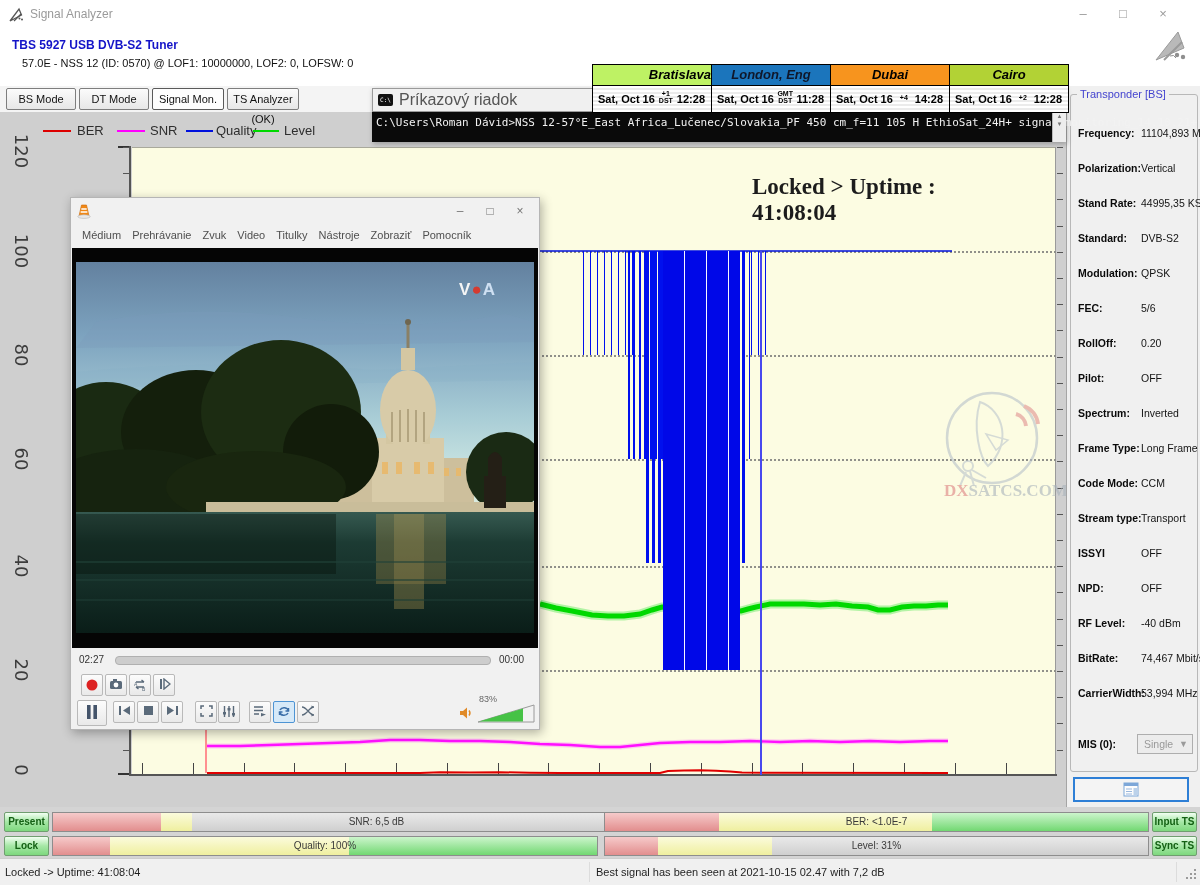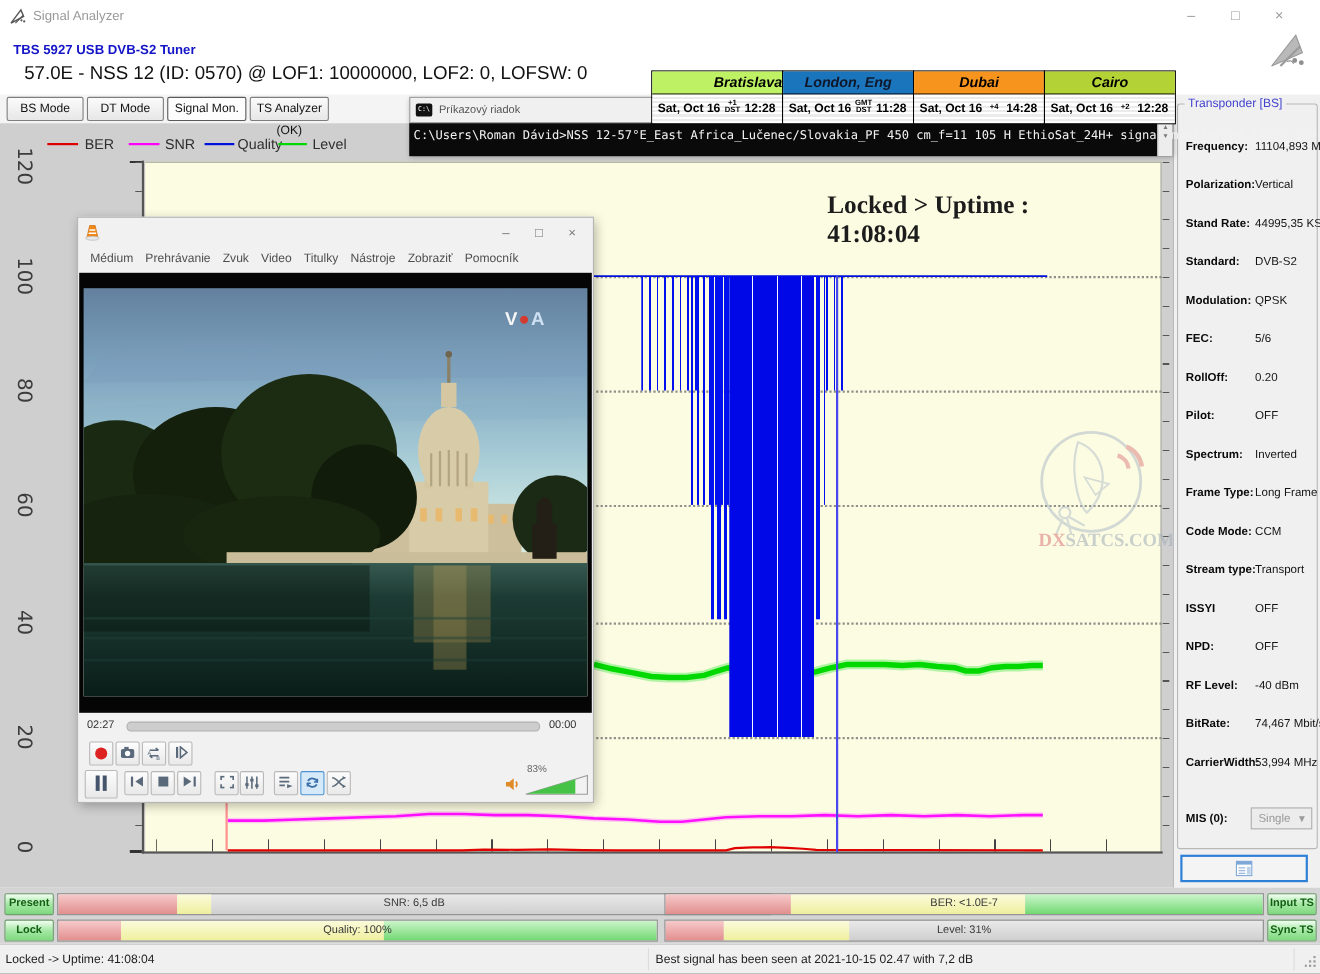--- a/index.html
+++ b/index.html
@@ -4,21 +4,21 @@
 <style>
   html,body{margin:0;padding:0;background:#888;}
   .app{position:relative;width:1200px;height:885px;background:#ffffff;overflow:hidden;
        font-family:"Liberation Sans",sans-serif;-webkit-font-smoothing:antialiased;}
   .abs{position:absolute;}
   
   .titlebar{left:0;top:0;width:1200px;height:28px;background:#fff;}
   .title-text{left:30px;top:7px;font-size:12px;color:#9a9a9a;}
   .winbtn{top:4px;width:34px;height:20px;text-align:center;font-size:13px;color:#9a9a9a;line-height:20px;}
   .tuner-name{left:12px;top:38px;font-size:12px;font-weight:bold;color:#1414c8;}
-  .tuner-sub{left:22px;top:57px;font-size:17px;color:#111;}
+  .tuner-sub{left:22px;top:57px;font-size:11px;color:#111;}
   
   .main-bg{left:0;top:112px;width:1066px;height:695px;background:#cfcfcf;}
   .btnrow-bg{left:0;top:86px;width:1066px;height:26px;background:#f4f4f4;}
   .modebtn{top:88px;height:22px;background:linear-gradient(#fbfbfb,#e7e7e7);border:1px solid #7e7e7e;
            border-radius:2px;font-size:11px;color:#111;text-align:center;line-height:20px;box-sizing:border-box;}
   .modebtn.sel{background:#fdfdfd;border:1px solid #5a5a5a;}
   .legend-line{top:130px;height:2px;}
   .legend-label{top:123px;font-size:13px;color:#2e2e2e;}
   
   .plot{left:132px;top:147px;width:924px;height:628px;background:#fcfce2;
@@ -49,21 +49,21 @@
         display:flex;align-items:center;font-size:11px;font-weight:bold;color:#000;}
   .clock-date{margin-left:5px;white-space:nowrap;}
   .clock-off{width:26px;text-align:center;font-size:7px;font-weight:bold;line-height:7px;margin-top:-4px;}
   .clock-time{margin-left:auto;margin-right:6px;}
   
   .cmd{left:372px;top:88px;width:694px;height:54px;z-index:5;box-shadow:1px 2px 5px rgba(0,0,0,.25);}
   .cmd-title{height:24px;background:#f0f0f0;border:1px solid #9a9a9a;box-sizing:border-box;
         display:flex;align-items:center;}
   .cmd-ico{width:15px;height:12px;background:#111;color:#fff;font-size:6px;line-height:12px;
         text-align:center;margin:0 6px 0 5px;border-radius:2px;font-family:"DejaVu Sans Mono",monospace;}
-  .cmd-title-text{font-size:10px;color:#555;}
+  .cmd-title-text{font-size:16px;color:#555;}
   .cmd-body{position:relative;height:30px;background:#0a0a0a;}
   .cmd-line{position:absolute;left:4px;top:4px;font-family:"DejaVu Sans Mono",monospace;
         font-size:11px;color:#f2f2f2;white-space:nowrap;}
   .cmd-scroll{position:absolute;right:0;top:0;width:13px;height:30px;background:#ededed;
         border-left:1px solid #bbb;font-size:6px;color:#777;text-align:center;line-height:8px;}
   
   .vlc{left:70px;top:197px;width:470px;height:533px;background:#f1f1f1;border:1px solid #b5b5b5;
        box-sizing:border-box;z-index:7;box-shadow:2px 3px 10px rgba(0,0,0,.3);}
   .vlc-title{position:relative;height:26px;display:flex;align-items:center;}
   .vlc-title-text{font-size:11px;color:#4a4a4a;margin-left:6px;white-space:nowrap;}

